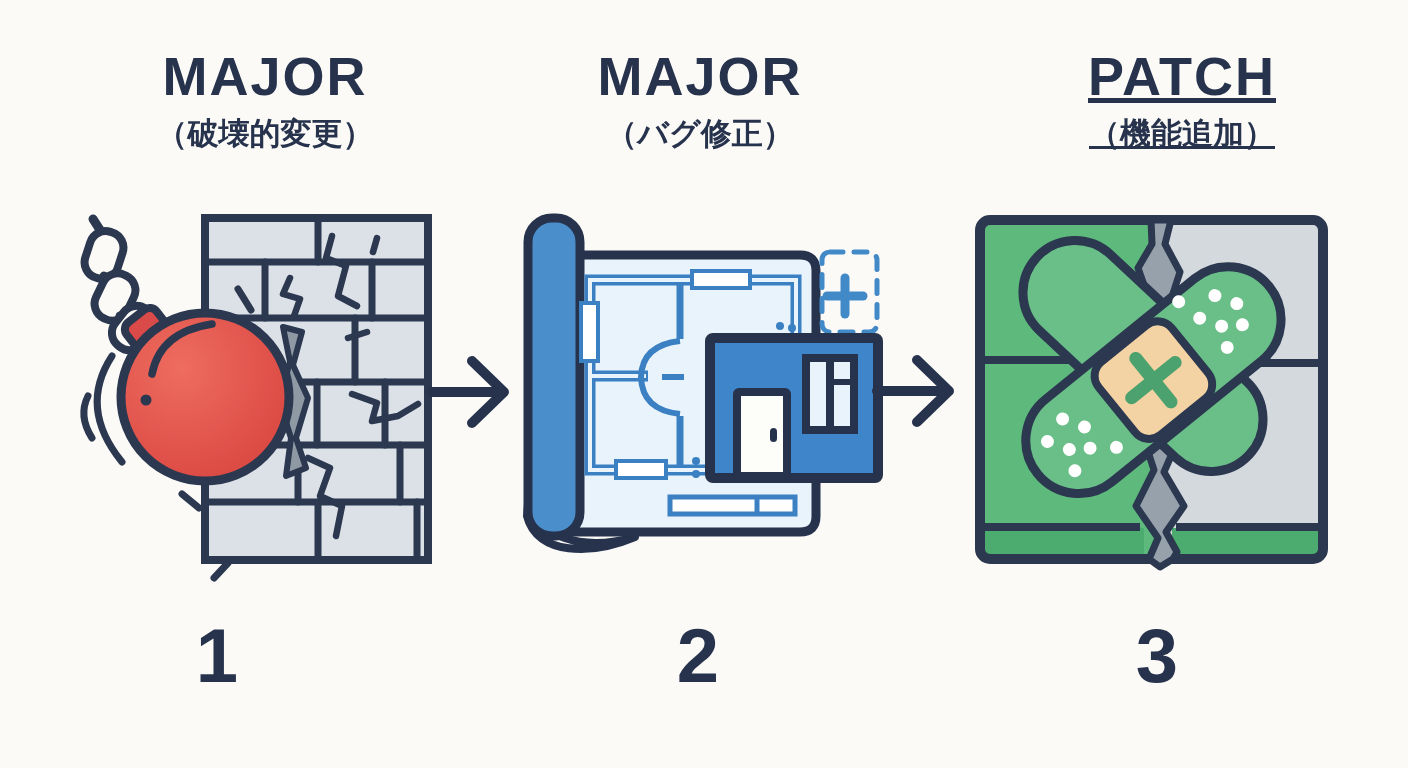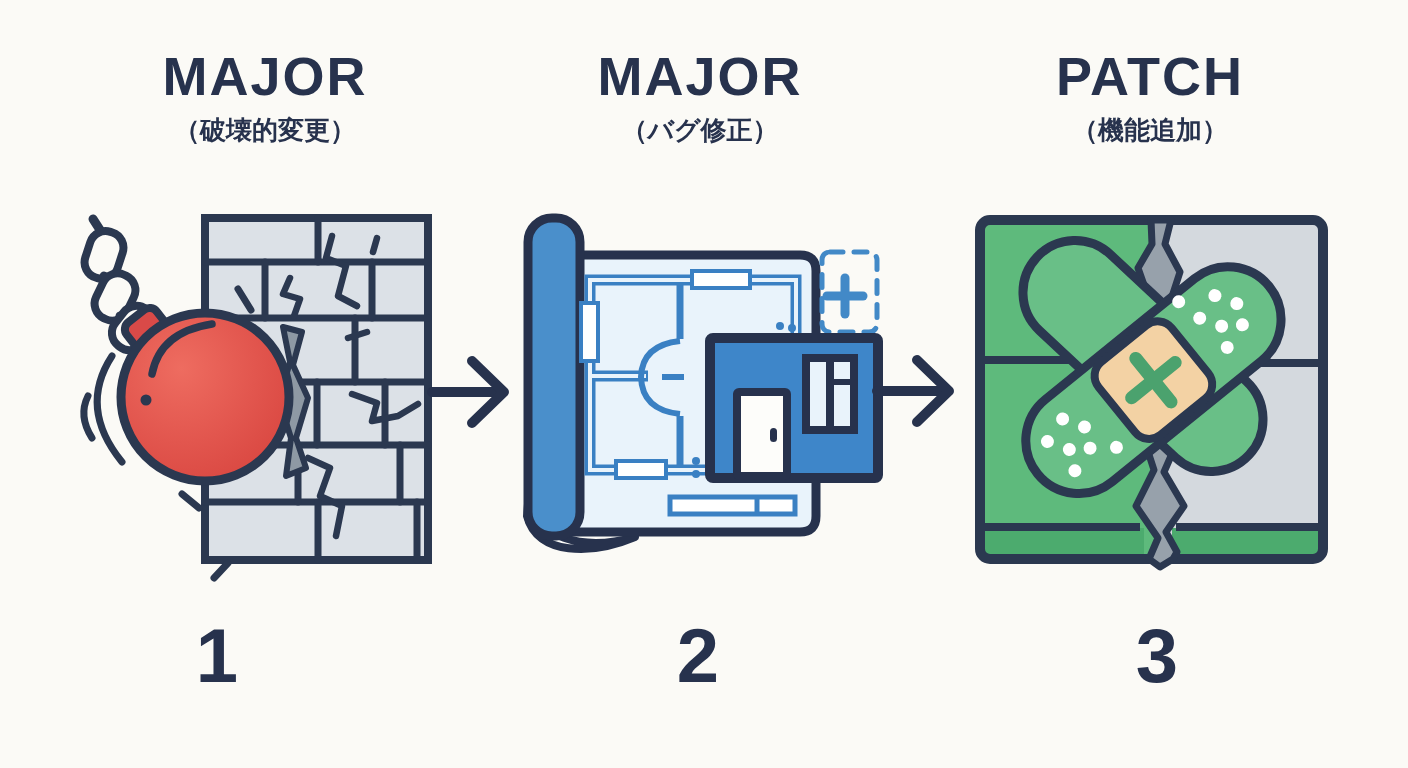--- a/index.html
+++ b/index.html
@@ -4,39 +4,39 @@
 <style>
   html,body{margin:0;padding:0;}
   body{
     width:1408px;height:768px;position:relative;overflow:hidden;
     background:#fbfaf6;
     font-family:"Liberation Sans","DejaVu Sans",sans-serif;
   }
   .stage{position:absolute;inset:0;}
   .col-header{position:absolute;text-align:center;color:#27324d;}
   .col-title{font-size:54px;font-weight:700;letter-spacing:2px;line-height:1.05;}
-  .col-sub{font-size:26px;font-weight:700;margin-top:8px;white-space:nowrap;}
+  .col-sub{font-size:31px;font-weight:700;margin-top:8px;white-space:nowrap;}
   .step-number{position:absolute;width:200px;text-align:center;color:#27324d;
     font-size:76px;font-weight:700;}
   svg{position:absolute;left:0;top:0;}
 </style>
 </head>
 <body>
 
 <div class="stage">
 
   <div class="col-header" style="left:45px;top:48px;width:440px;">
     <div class="col-title">MAJOR</div>
     <div class="col-sub">（破壊的変更）</div>
   </div>
   <div class="col-header" style="left:480px;top:48px;width:440px;">
     <div class="col-title">MAJOR</div>
     <div class="col-sub">（バグ修正）</div>
   </div>
-  <div class="col-header" style="left:930px;top:48px;width:440px;">
+  <div class="col-header" style="left:962px;top:48px;width:440px;text-decoration:underline;">
     <div class="col-title">PATCH</div>
     <div class="col-sub">（機能追加）</div>
   </div>
 
   <svg width="1408" height="768" viewBox="0 0 1408 768">
     <defs>
       <radialGradient id="ballGrad" cx="36%" cy="33%" r="80%">
         <stop offset="0%" stop-color="#ee6c60"></stop>
         <stop offset="55%" stop-color="#e2564e"></stop>
         <stop offset="100%" stop-color="#d8453f"></stop>

